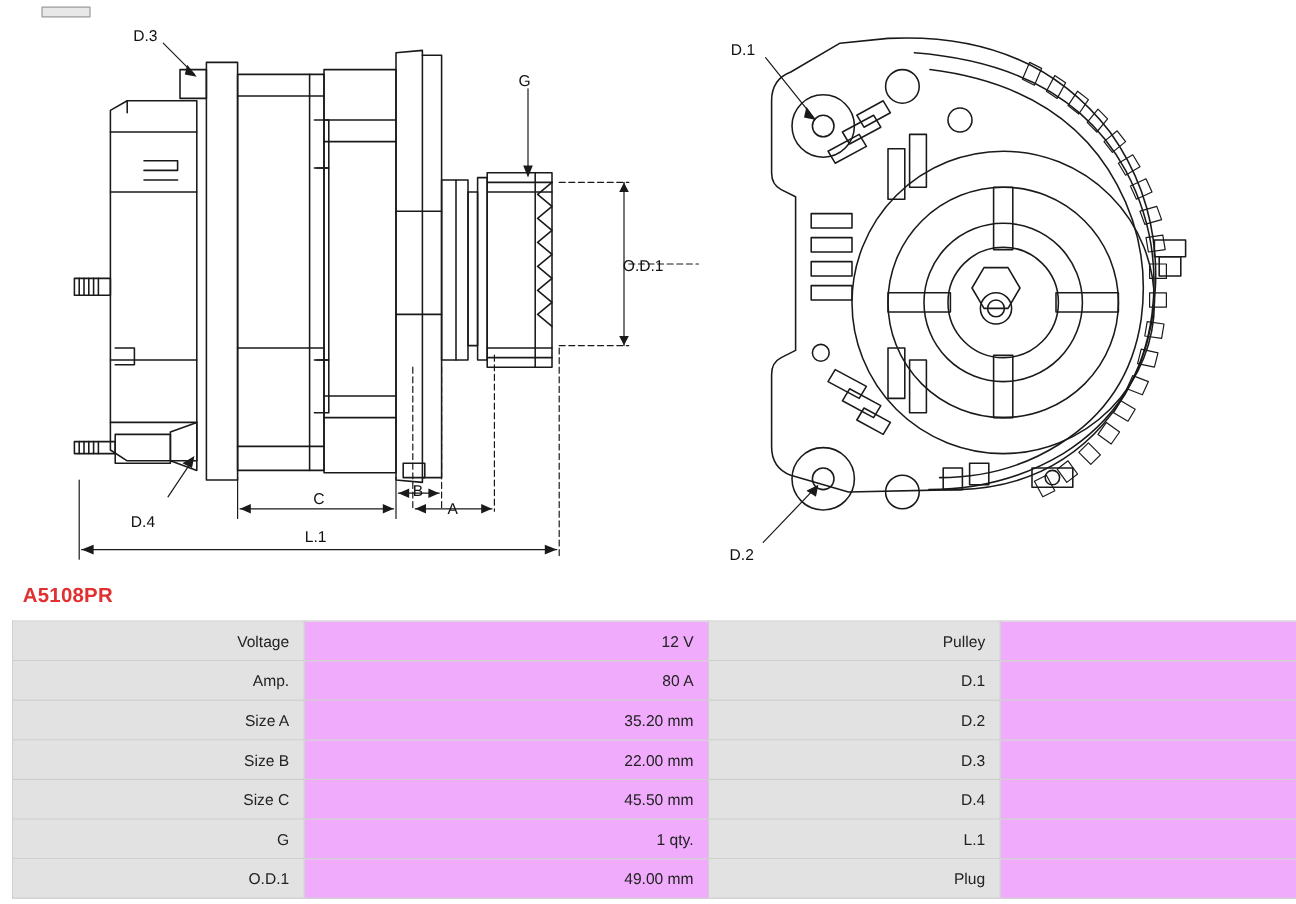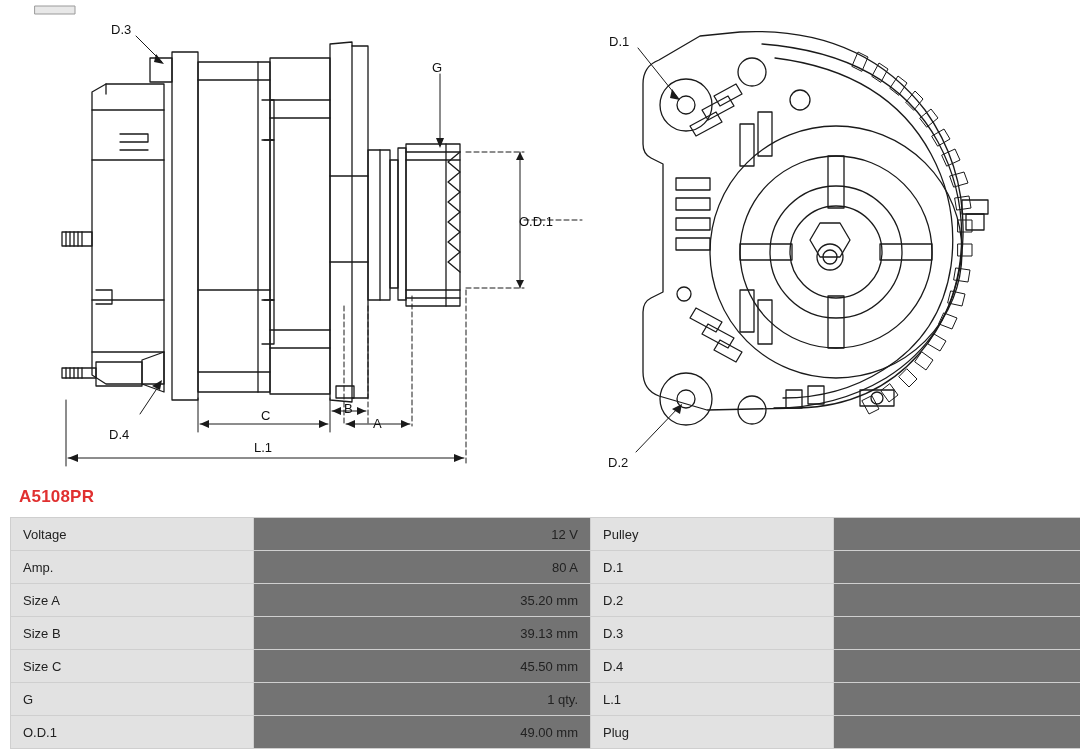--- a/index.html
+++ b/index.html
@@ -46,26 +46,26 @@
   }
   .spec-table td {
     border: 1px solid #cfcfcf;
     height: 32px;
     font-size: 13px;
     padding: 0 12px;
     vertical-align: middle;
   }
   .lbl {
     background: #e2e2e2;
-    text-align: left;
+    text-align: right;
     color: #222;
     width: 218px;
   }
   .val {
-    background: #737373;
+    background: #f0abfc;
     text-align: right;
     color: #222;
     width: 312px;
   }
   svg text {
     font-family: "Liberation Sans", sans-serif;
     font-size: 13px;
     fill: #111;
   }
 </style>
@@ -277,21 +277,21 @@
         <td class="val">10.50 mm</td>
       </tr>
       <tr>
         <td class="lbl">Size A</td>
         <td class="val">35.20 mm</td>
         <td class="lbl">D.2</td>
         <td class="val">10.50 mm</td>
       </tr>
       <tr>
         <td class="lbl">Size B</td>
-        <td class="val">39.13 mm</td>
+        <td class="val">22.00 mm</td>
         <td class="lbl">D.3</td>
         <td class="val">M10x1.5 mm</td>
       </tr>
       <tr>
         <td class="lbl">Size C</td>
         <td class="val">45.50 mm</td>
         <td class="lbl">D.4</td>
         <td class="val">M10x1.5 mm</td>
       </tr>
       <tr>

